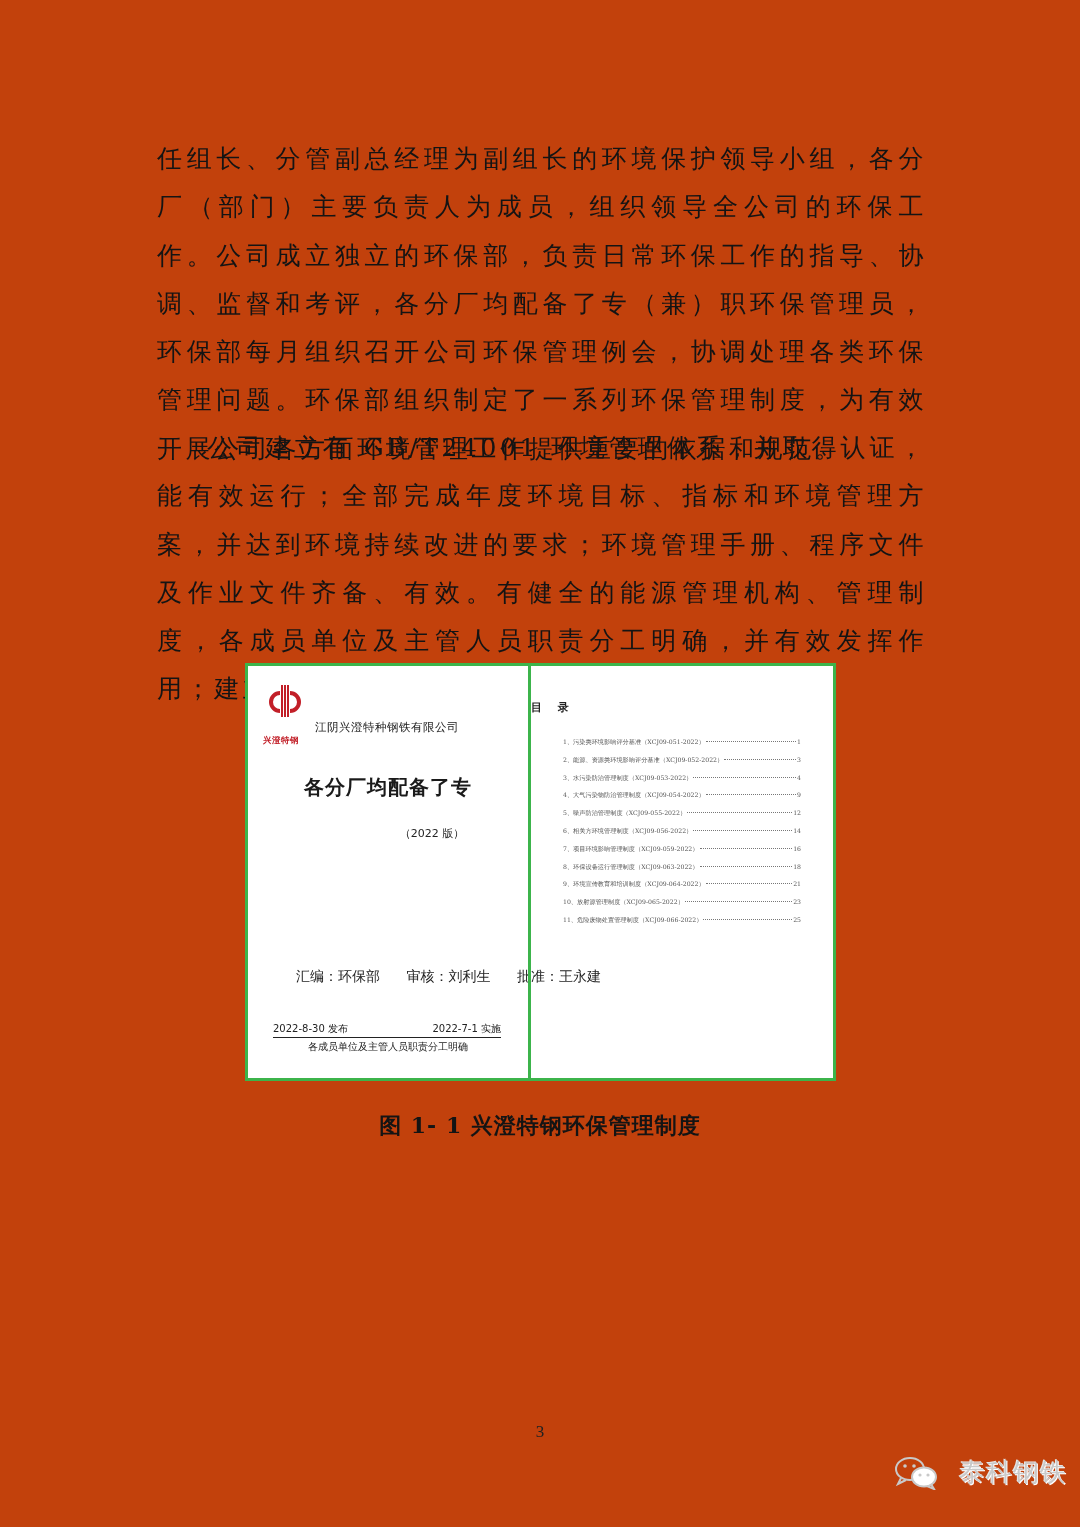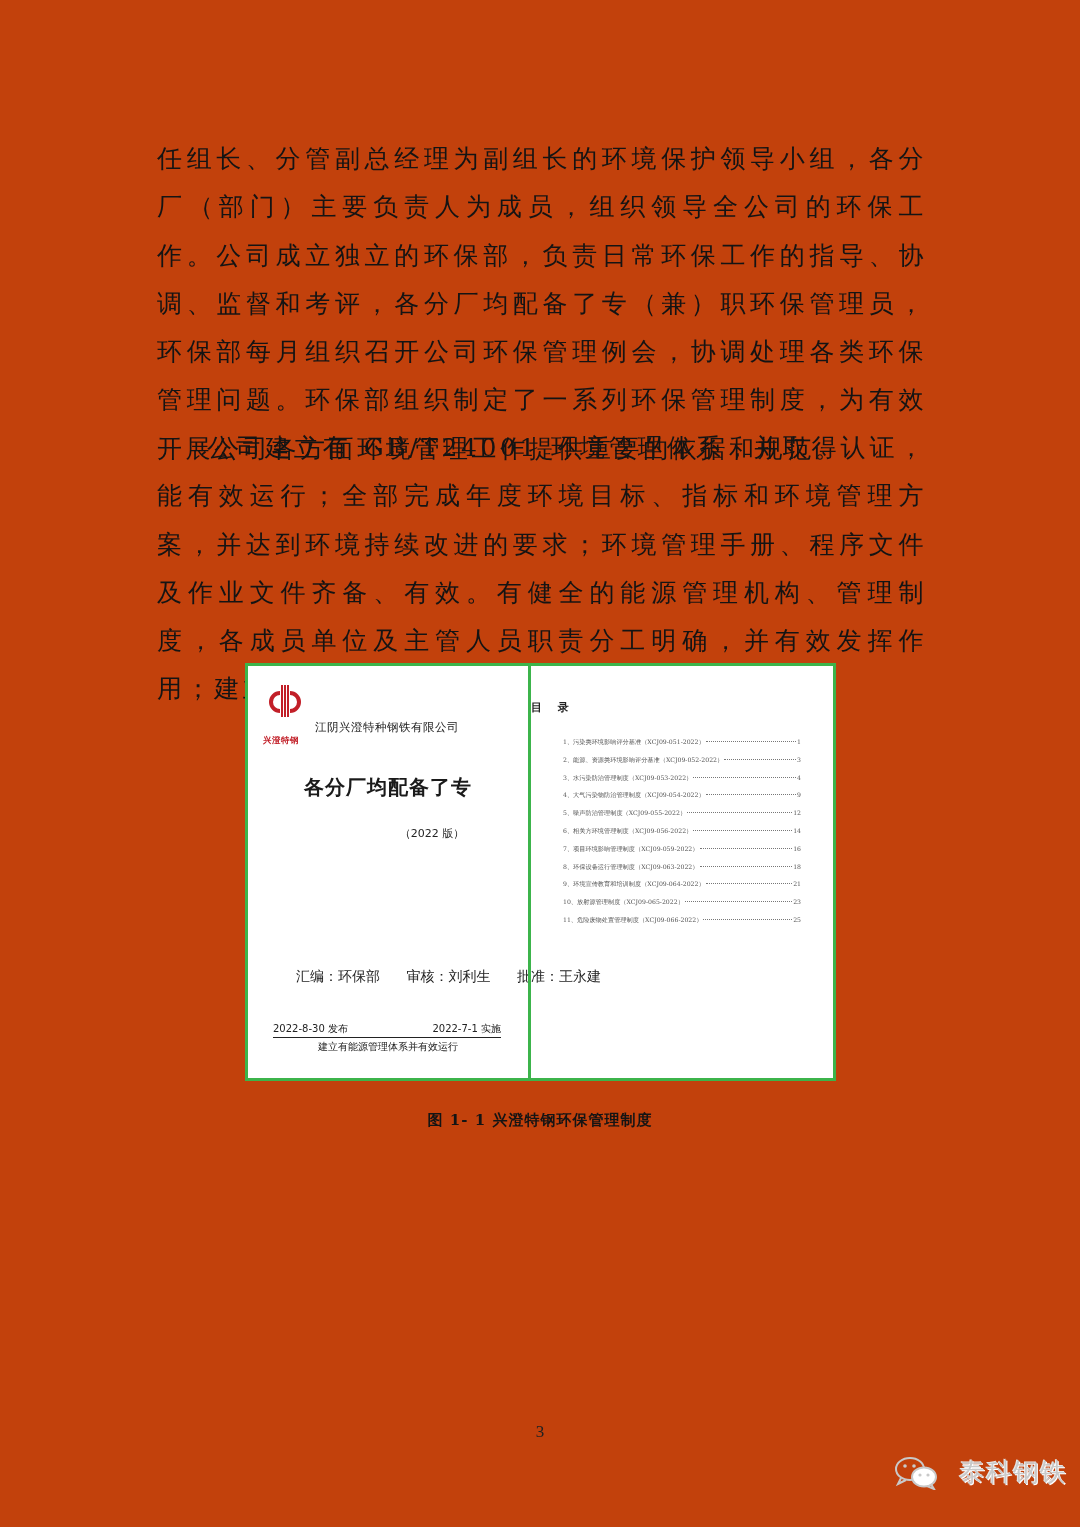--- a/index.html
+++ b/index.html
@@ -55,21 +55,21 @@
     .toc-list { position: absolute; left: 32px; top: 72px; width: 238px; margin: 0; padding: 0; list-style: none; }
     .toc-item { display: flex; align-items: baseline; height: 17.8px; font-size: 6.2px; color: #555; white-space: nowrap; }
     .toc-item .lbl { flex: 0 0 auto; }
     .toc-item .dots { flex: 1 1 auto; border-bottom: 1px dotted #777; margin: 0 1px; transform: translateY(-2px); }
     .toc-item .pg { flex: 0 0 auto; }
 
     .caption {
       position: absolute; left: 0; width: 1080px; top: 1111px;
       text-align: center;
       font-family: "DejaVu Serif", "Liberation Serif", serif;
-      font-size: 15px; font-weight: bold; color: #141414; letter-spacing: 1px;
+      font-size: 22px; font-weight: bold; color: #141414; letter-spacing: 1px;
     }
     .page-number {
       position: absolute; left: 0; width: 1080px; top: 1422px;
       text-align: center;
       font-family: "Liberation Serif", "DejaVu Serif", serif;
       font-size: 17px; color: #222;
     }
     .watermark {
       position: absolute; left: 893px; top: 1455px;
       display: flex; align-items: center; gap: 20px;
@@ -103,21 +103,21 @@
       <div class="edition">（2022 版）</div>
       <div class="signoffs">
         <span>汇编：环保部</span>
         <span>审核：刘利生</span>
         <span>批准：王永建</span>
       </div>
       <div class="dates">
         <span>2022-8-30 发布</span>
         <span>2022-7-1 实施</span>
       </div>
-      <div class="dept">建立有能源管理体系并有效运行</div>
+      <div class="dept">各成员单位及主管人员职责分工明确</div>
     </div>
 
     <div class="divider"></div>
 
     <div class="toc">
       <div class="toc-title">目 录</div>
       <ul class="toc-list">
         <li class="toc-item">
             <span class="lbl">1、污染类环境影响评分基准（XCJ09-051-2022）</span>
             <span class="dots"></span>

